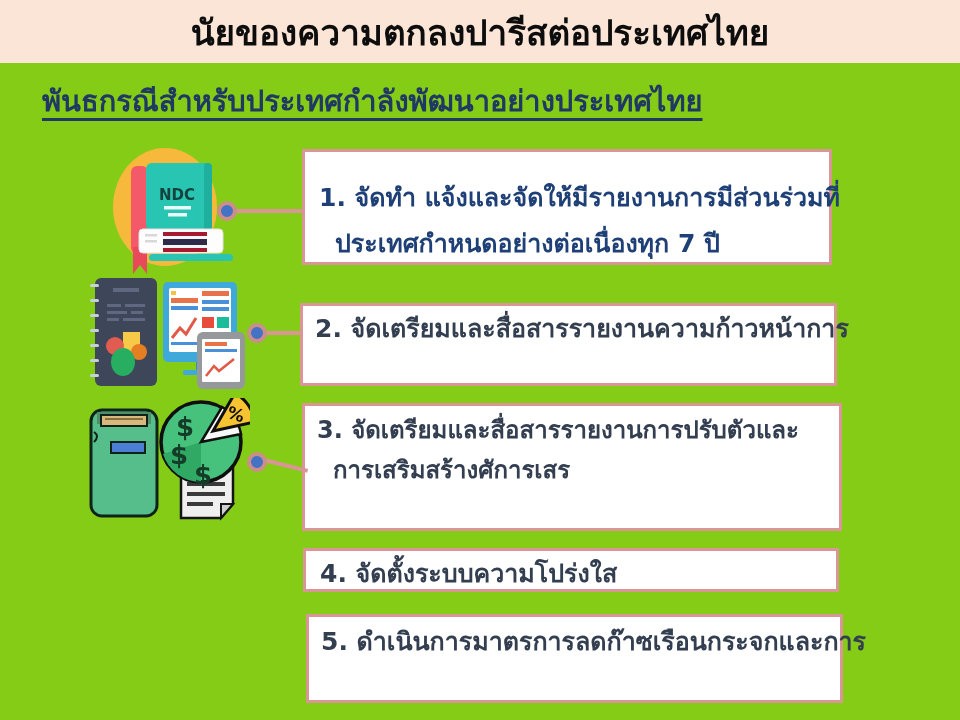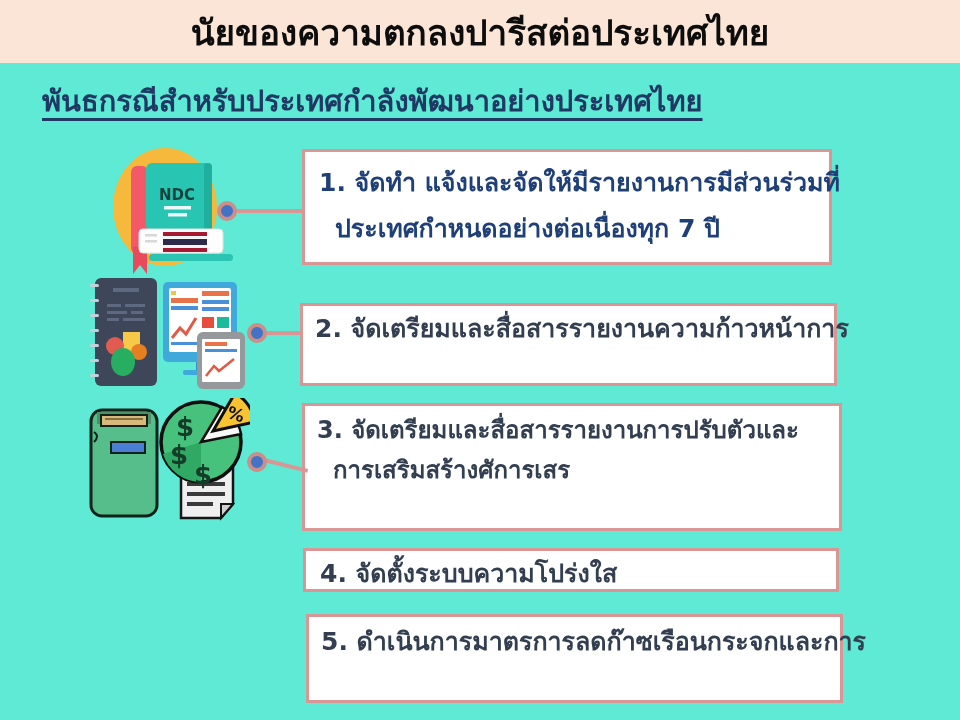--- a/index.html
+++ b/index.html
@@ -1,21 +1,21 @@
 <!DOCTYPE html>
 <html><head>
 <meta charset="utf-8">
 <style>
   html,body{margin:0;padding:0;}
   body{
     width:960px;height:720px;background:#ffffff;
     font-family:"DejaVu Sans","Liberation Sans",sans-serif;
     overflow:hidden;position:relative;
   }
-  .slide{position:absolute;left:0;top:0;width:960px;height:720px;background:#5eead4;}
+  .slide{position:absolute;left:0;top:0;width:960px;height:720px;background:#84cc16;}
 
   
   .titlebar{
     position:absolute;left:0;top:0;width:960px;height:63px;
     background:#FBE5D6;display:flex;align-items:center;justify-content:center;
   }
   .titlebar .t{
     font-size:35px;font-weight:bold;color:#0d0d0d;letter-spacing:0px;line-height:1;
     padding-top:4px;
   }
@@ -28,21 +28,21 @@
   }
 
   
   .nbox{
     position:absolute;background:#ffffff;border:3px solid #D99694;box-sizing:border-box;
     font-weight:bold;
   }
   .nbox .line{white-space:nowrap;}
   .ind{padding-left:16px;}
   .box1{left:302px;top:149px;width:530px;height:116px;color:#1F4077;
-        font-size:25px;line-height:46px;padding:8px 8px 0 14px;}
+        font-size:25px;line-height:46px;padding:23px 8px 0 14px;}
   .box2{left:300px;top:303px;width:537px;height:83px;color:#333F50;
         font-size:25px;line-height:38px;padding:4px 8px 0 12px;}
   .box3{left:302px;top:403px;width:540px;height:128px;color:#333F50;
         font-size:24px;line-height:40px;padding:4px 8px 0 12px;}
   .box4{left:303px;top:548px;width:536px;height:44px;color:#333F50;
         font-size:25px;line-height:40px;padding:3px 8px 0 14px;}
   .box5{left:306px;top:614px;width:537px;height:89px;color:#333F50;
         font-size:25px;line-height:38px;padding:6px 8px 0 12px;}
 
   

